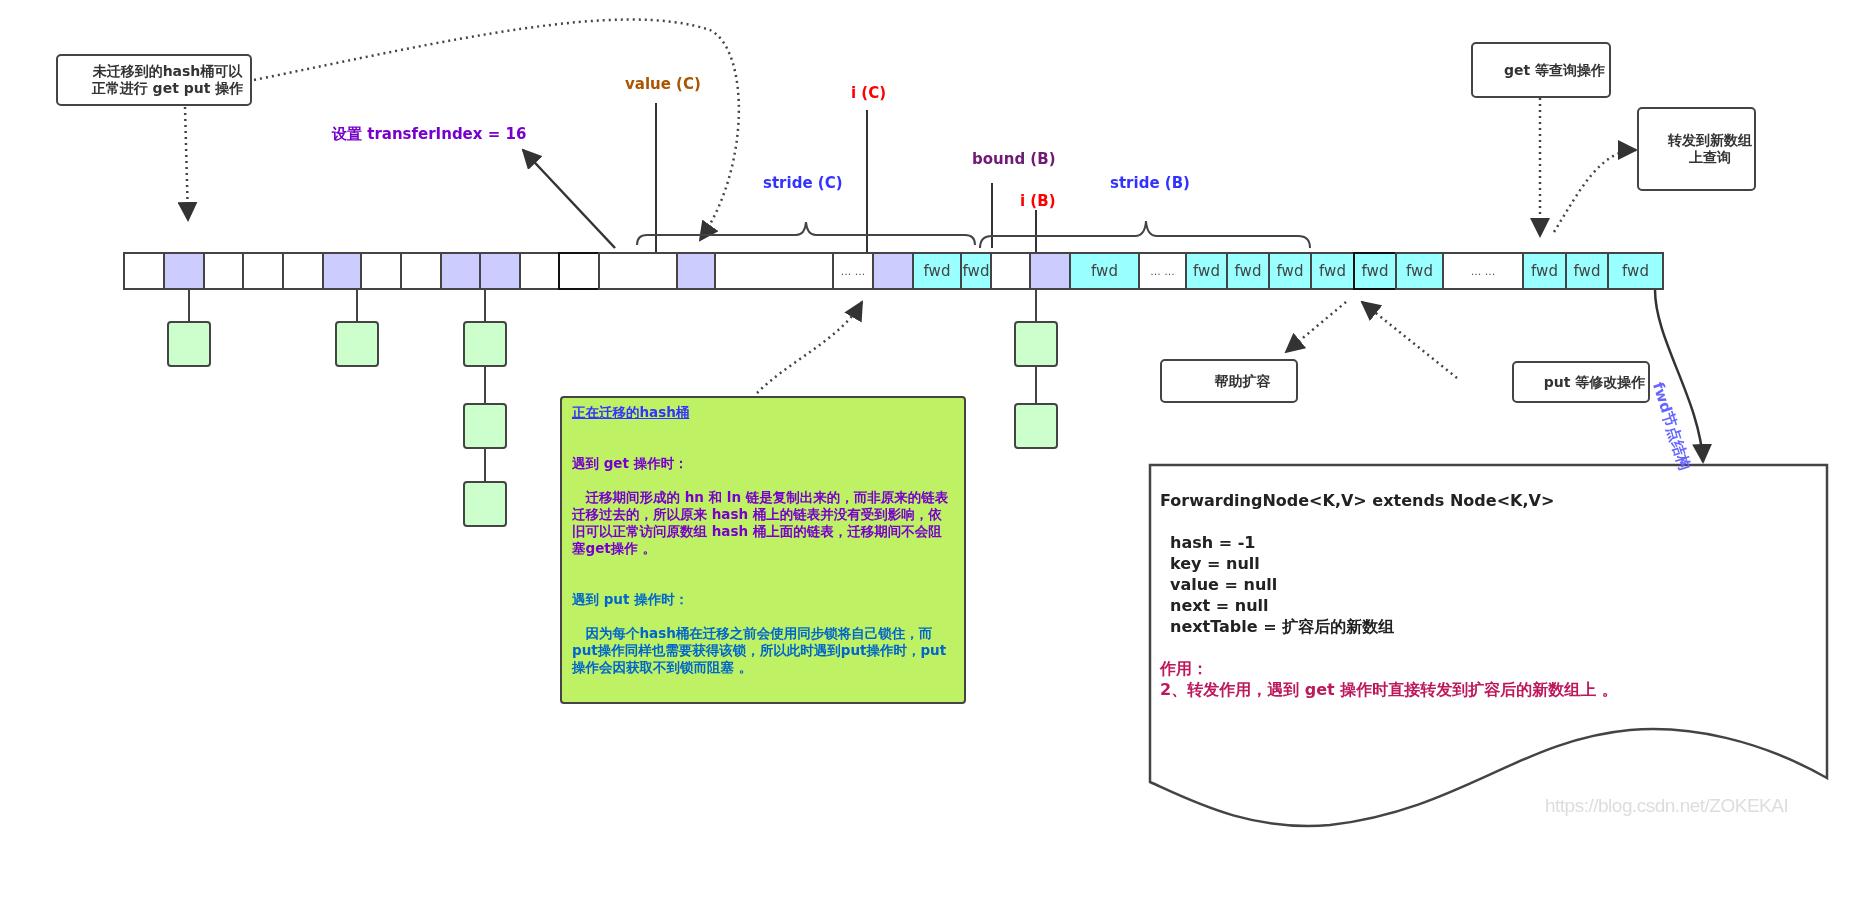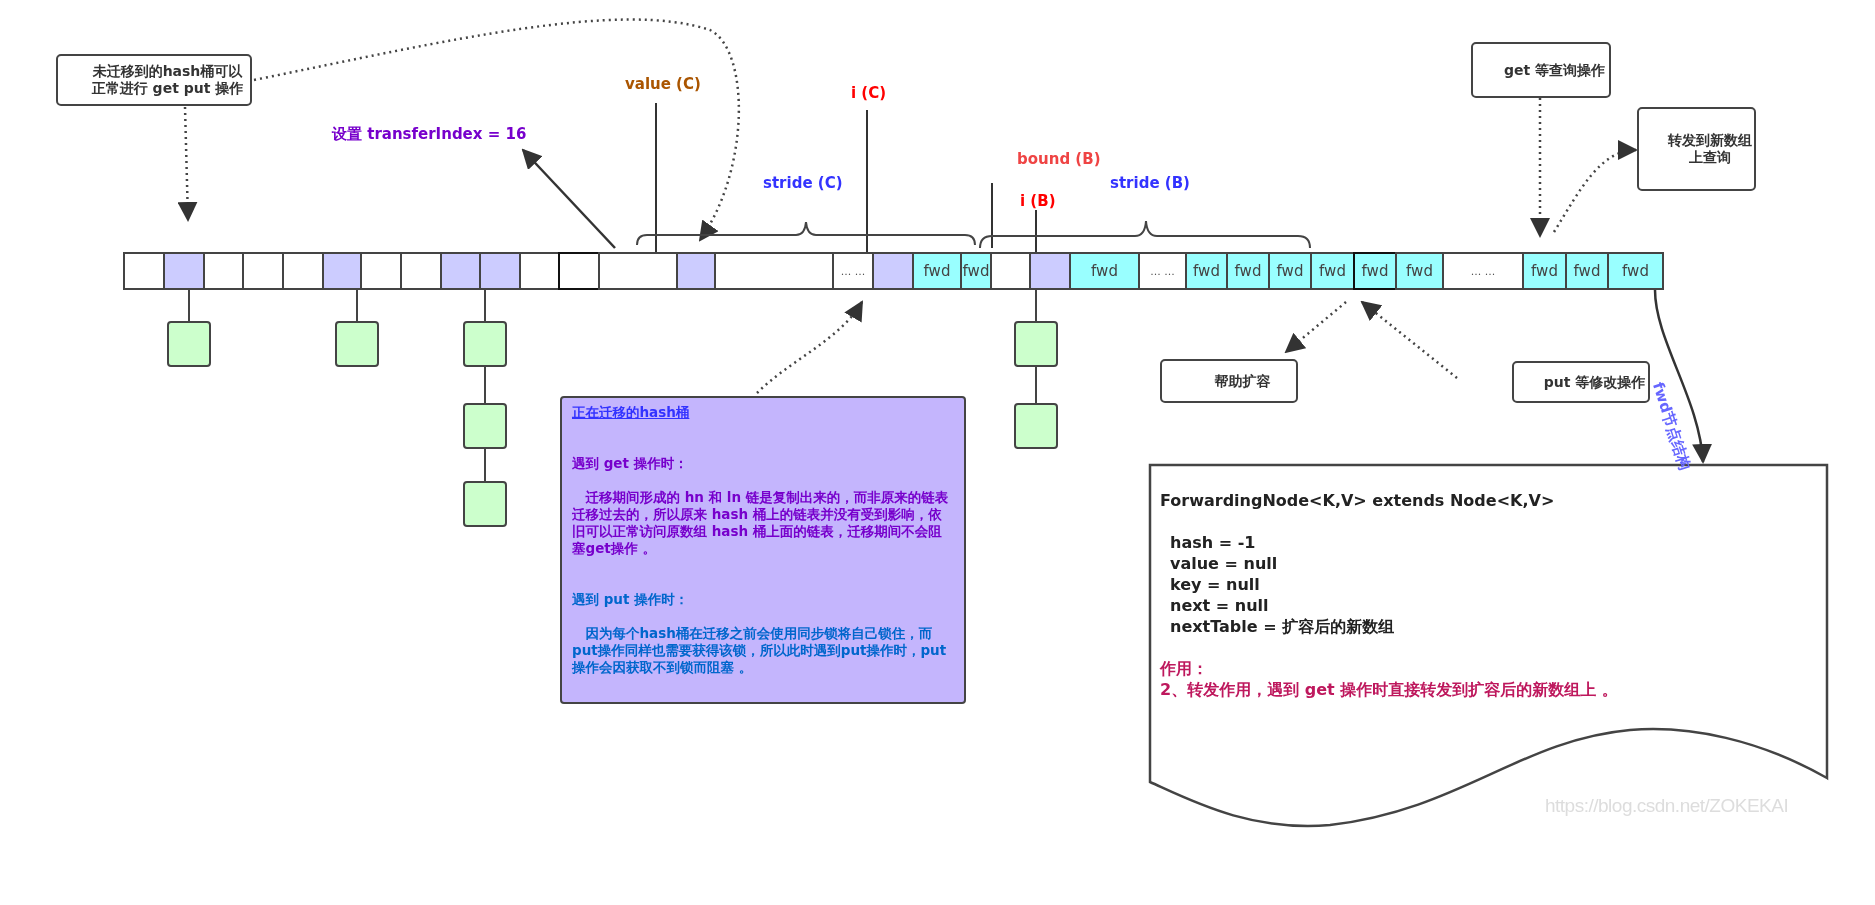--- a/index.html
+++ b/index.html
@@ -13,21 +13,21 @@
   .cell { position: absolute; top: 252px; height: 38px; box-sizing: border-box;
           border: 2px solid #444; background: #fff; display: flex; align-items: center;
           justify-content: center; font-size: 15px; color: #444; font-weight: normal; }
   .cell.purple { background: #ccccff; }
   .cell.cyan { background: #99ffff; }
   .cell.dark { border-color: #111; }
   .cell.dots { font-size: 11px; color: #555; }
   .node { position: absolute; width: 44px; height: 46px; background: #ccffcc;
           border: 2px solid #444; border-radius: 4px; box-sizing: border-box; }
   .info { position: absolute; left: 560px; top: 396px; width: 406px; height: 308px;
-          border: 2px solid #444; border-radius: 4px; box-sizing: border-box; background: #c4b5fd;
+          border: 2px solid #444; border-radius: 4px; box-sizing: border-box; background: #bef264;
           padding: 6px 10px; font-size: 13.5px; line-height: 17px; font-weight: bold; }
   .info .title { color: #3333ff; text-decoration: underline; }
   .info .purple { color: #7700cc; }
   .info .blue { color: #0066cc; }
   .doc { position: absolute; left: 1160px; top: 490px; font-size: 16px; line-height: 21px; color: #222; }
   .doc .head { font-weight: bold; color: #222; margin-bottom: 21px; }
   .doc .field { font-weight: bold; padding-left: 10px; }
   .doc .red { color: #be185d; font-weight: bold; }
   .watermark { position: absolute; left: 1545px; top: 795px; font-size: 19px; color: #dddddd;
                font-family: "Liberation Sans", sans-serif; letter-spacing: -0.5px; }
@@ -81,21 +81,21 @@
   <div>
     <div>未迁移到的hash桶可以</div>
     <div>正常进行 get put 操作</div>
   </div>
 </div>
 
 <div class="lbl" style="left:332px;top:125px;color:#7700cc;">设置 transferIndex = 16</div>
 <div class="lbl" style="left:625px;top:75px;color:#aa5500;">value (C)</div>
 <div class="lbl" style="left:851px;top:84px;color:#ff0000;">i (C)</div>
 <div class="lbl" style="left:763px;top:174px;color:#3333ff;">stride (C)</div>
-<div class="lbl" style="left:972px;top:150px;color:#ef4444;margin-left:45px;">bound (B)</div>
+<div class="lbl" style="left:972px;top:150px;color:#701a75;">bound (B)</div>
 <div class="lbl" style="left:1020px;top:192px;color:#ff0000;">i (B)</div>
 <div class="lbl" style="left:1110px;top:174px;color:#3333ff;">stride (B)</div>
 
 <div id="array">
     <div class="cell" style="left: 123px; width: 42px;"></div>
     <div class="cell purple" style="left: 163px; width: 42px;"></div>
     <div class="cell" style="left: 203px; width: 41px;"></div>
     <div class="cell" style="left: 242px; width: 42px;"></div>
     <div class="cell" style="left: 282px; width: 42px;"></div>
     <div class="cell purple" style="left: 322px; width: 40px;"></div>
@@ -156,22 +156,22 @@
   <div class="purple">　迁移期间形成的 hn 和 ln 链是复制出来的，而非原来的链表迁移过去的，所以原来 hash 桶上的链表并没有受到影响，依旧可以正常访问原数组 hash 桶上面的链表，迁移期间不会阻塞get操作 。</div>
   <div style="height:34px"></div>
   <div class="blue">遇到 put 操作时：</div>
   <div style="height:17px"></div>
   <div class="blue">　因为每个hash桶在迁移之前会使用同步锁将自己锁住，而put操作同样也需要获得该锁，所以此时遇到put操作时，put操作会因获取不到锁而阻塞 。</div>
 </div>
 
 <div class="doc">
   <div class="head">ForwardingNode&lt;K,V&gt; extends Node&lt;K,V&gt;</div>
   <div class="field">hash = -1</div>
+  <div class="field">key = null</div>
   <div class="field">value = null</div>
-  <div class="field">key = null</div>
   <div class="field">next = null</div>
   <div class="field">nextTable = 扩容后的新数组</div>
   <div style="height:21px"></div>
   <div class="red">作用：</div>
   <div class="red"> 2、转发作用，遇到 get 操作时直接转发到扩容后的新数组上 。</div>
 </div>
 
 <div class="watermark">https://blog.csdn.net/ZOKEKAI</div>
 
 </body></html>

